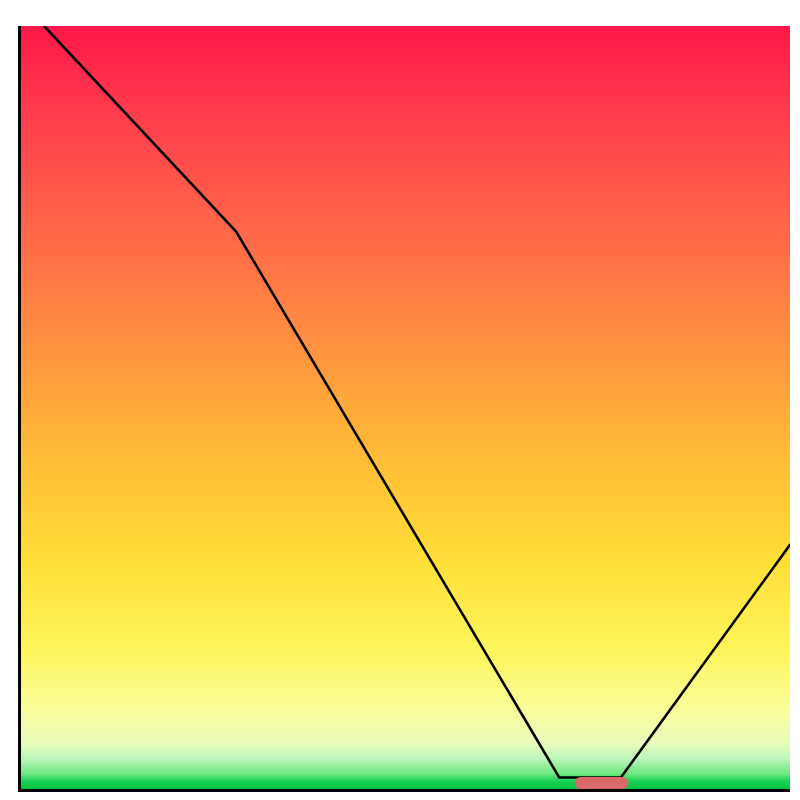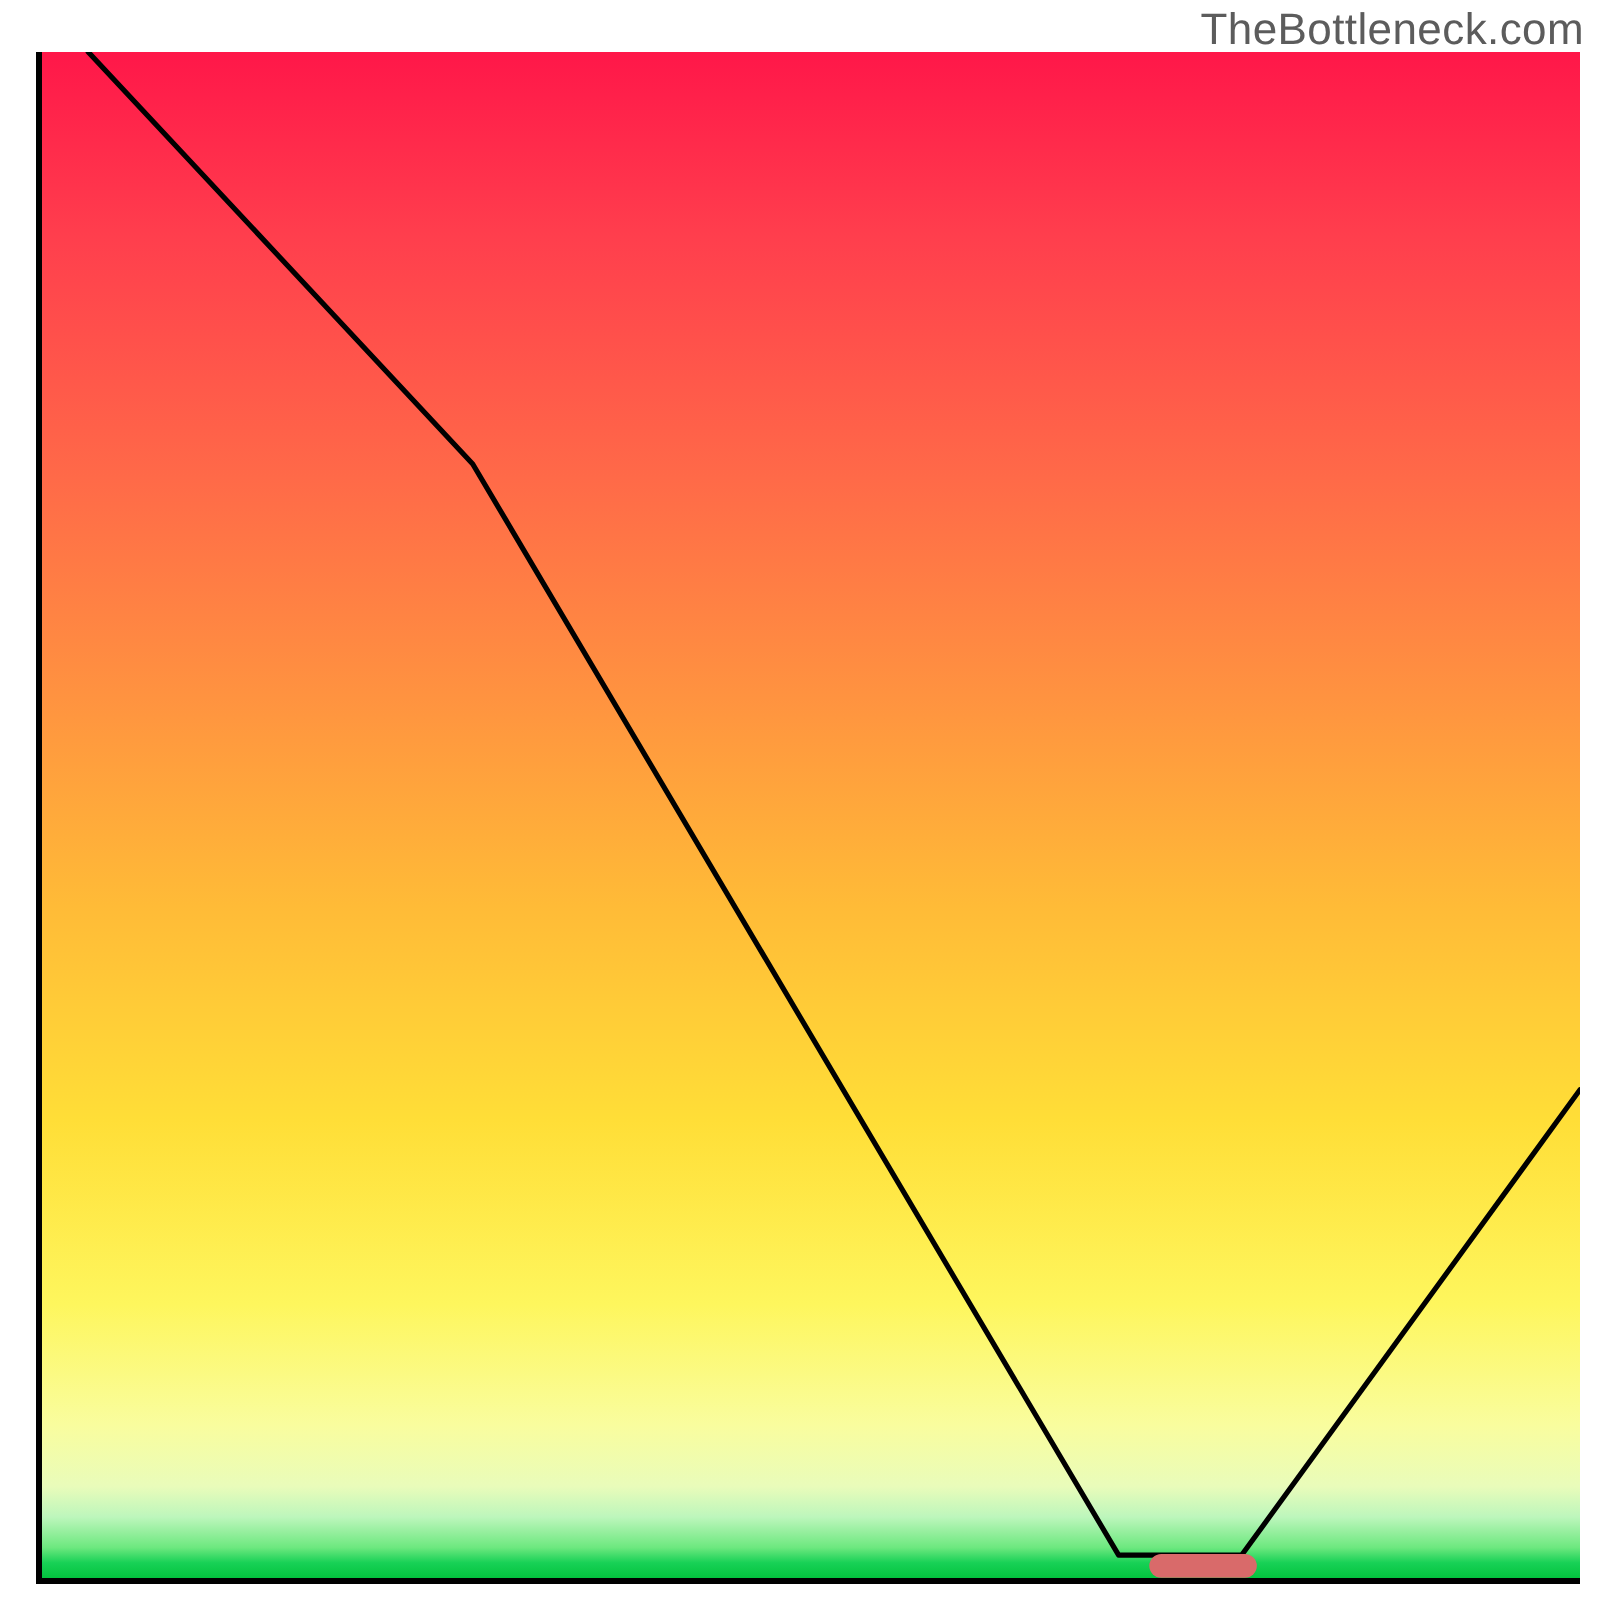--- a/index.html
+++ b/index.html
@@ -62,21 +62,20 @@
     inset: 0;
     width: 100%;
     height: 100%;
   }
 </style>
 </head>
 <body>
 
 <div class="frame">
 
-  <div class="watermark">TheBottleneck.com</div>
 
   <div class="plot-area">
     <div class="gradient"></div>
 
     <svg class="curve" viewBox="0 0 772 766" preserveAspectRatio="none">
 
       <path d="M23.2 0.0 L216.2 206.8 L540.4 754.5 L602.2 754.5 L772.0 520.9" fill="none" stroke="#000" stroke-width="2.6" stroke-linejoin="round" stroke-linecap="round"></path>
 
       <rect rx="6" ry="6" fill="#d96a6a" x="555.8" y="753.9" width="54.0" height="12"></rect>
     </svg>

